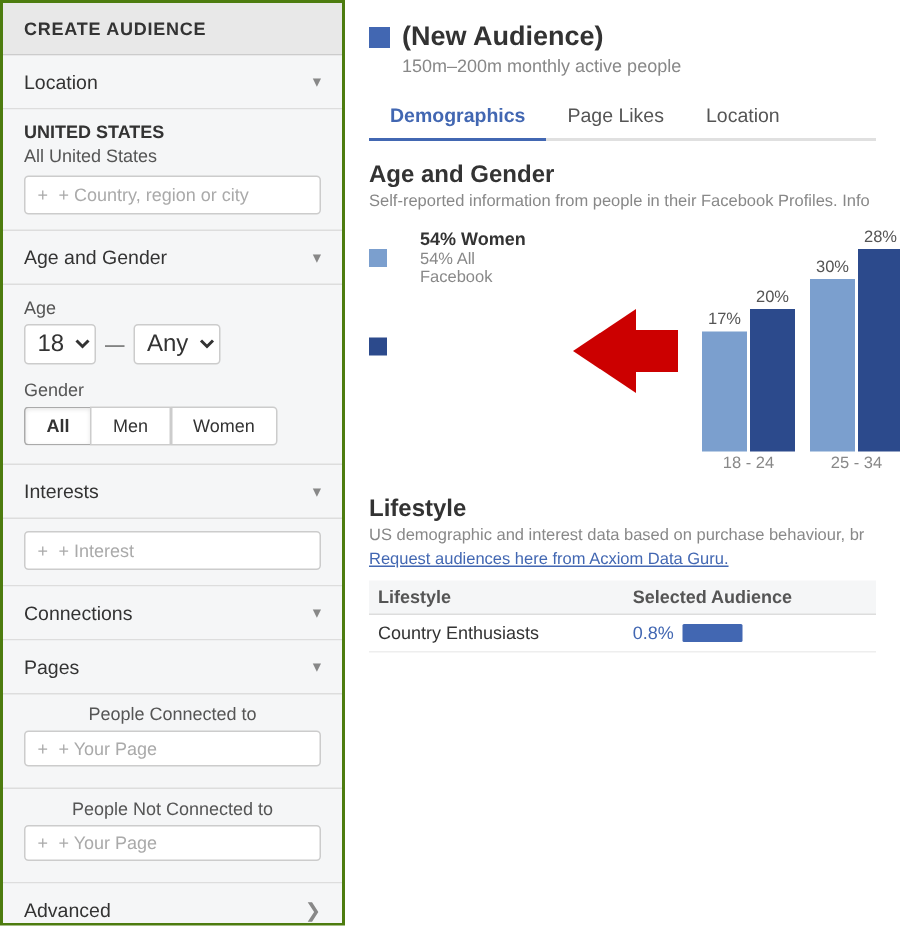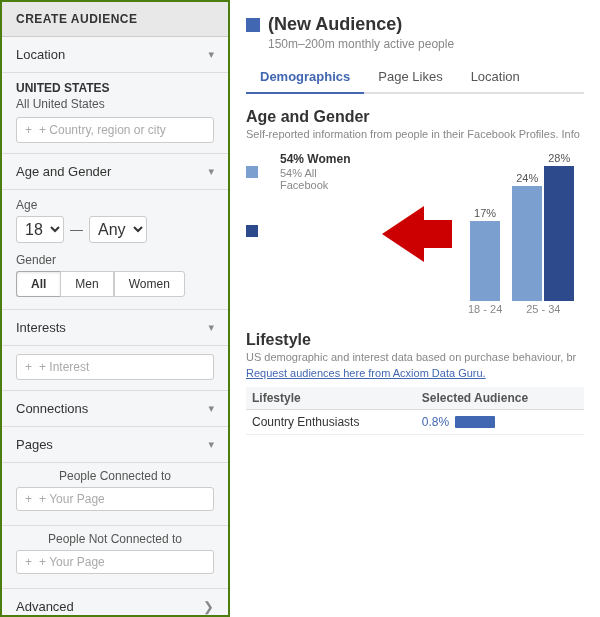--- a/index.html
+++ b/index.html
@@ -325,28 +325,32 @@
     </div>
 
     <div class="bars-area">
 
       <div class="bar-group">
         <div class="bar-stack">
           <div class="bar">
             <div class="bar-label-top">17%</div>
             <div style="height:80px;background:#7b9fce;width:30px;"></div>
           </div>
+          <div class="bar">
+            <div class="bar-label-top">20%</div>
+            <div style="height:95px;background:#2c4a8c;width:30px;"></div>
+          </div>
         </div>
         <div class="bar-group-label">18 - 24</div>
       </div>
 
       <div class="bar-group">
         <div class="bar-stack">
           <div class="bar">
-            <div class="bar-label-top">24%</div>
+            <div class="bar-label-top">30%</div>
             <div style="height:115px;background:#7b9fce;width:30px;"></div>
           </div>
           <div class="bar">
             <div class="bar-label-top">28%</div>
             <div style="height:135px;background:#2c4a8c;width:30px;"></div>
           </div>
         </div>
         <div class="bar-group-label">25 - 34</div>
       </div>
     </div>

